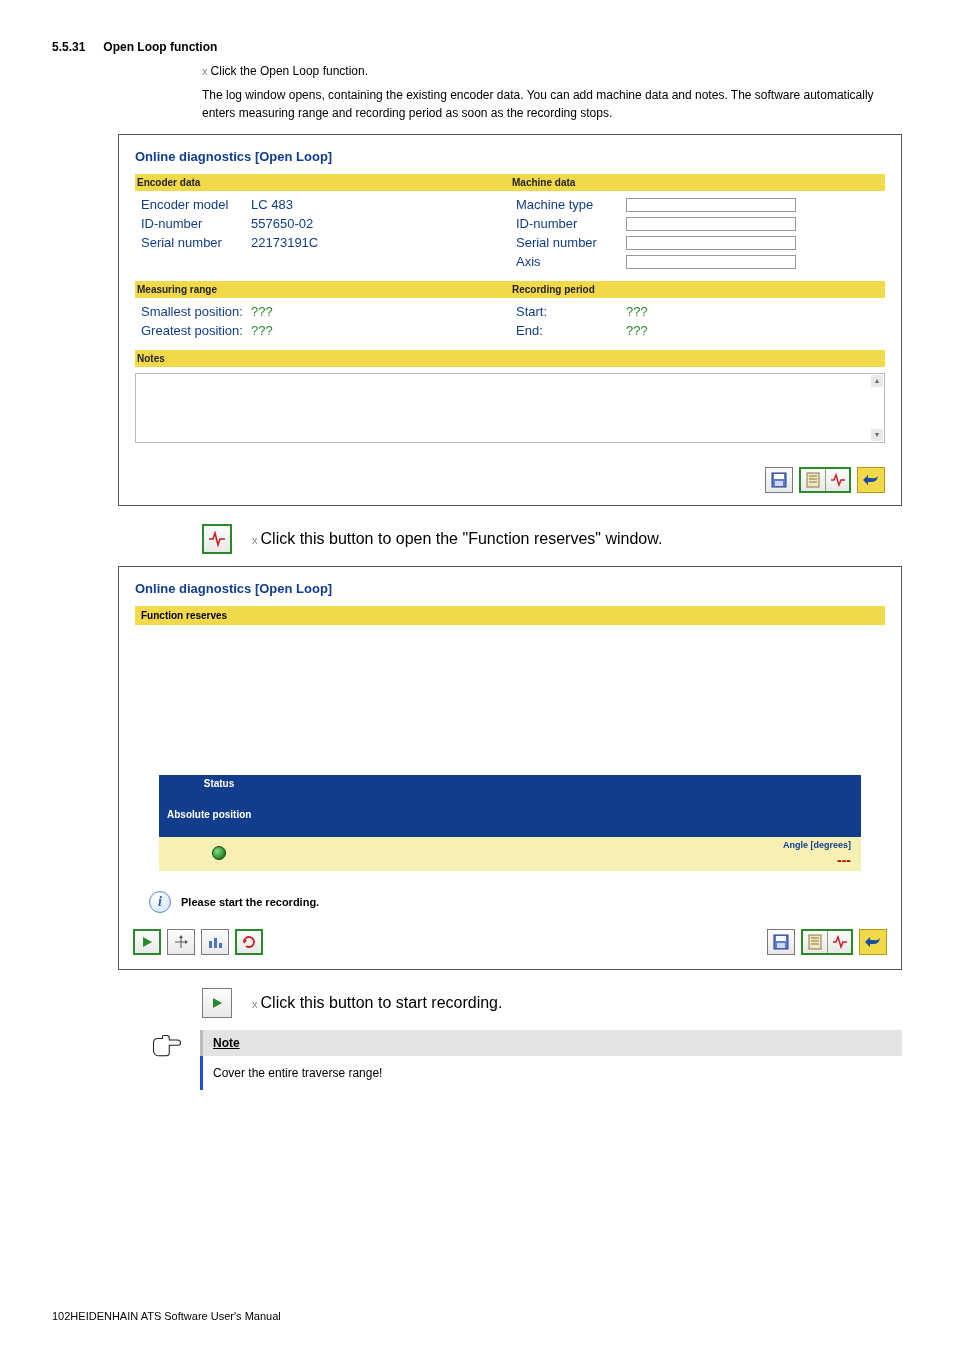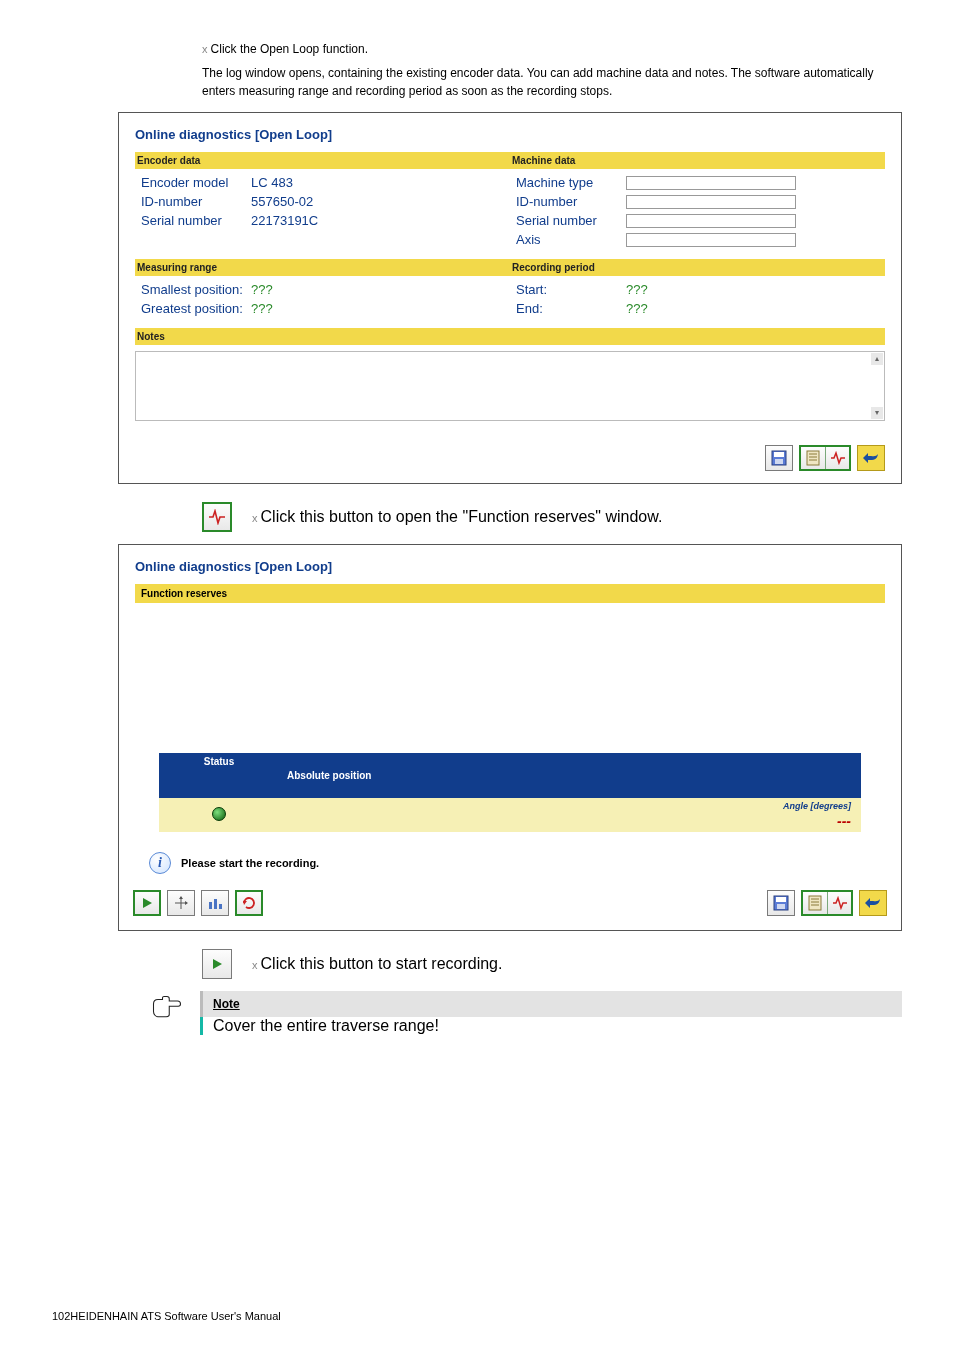--- a/index.html
+++ b/index.html
@@ -136,30 +136,30 @@
   .small-text { font-size: 16px; }
 
   .fr-header { background: #f2d94a; font-size: 10px; font-weight: bold; padding: 4px 6px; }
   .fr-body { height: 150px; background: #fff; }
   .status-table-head {
     display: flex;
     background: #113d8c;
     color: #fff;
     font-size: 10px;
     font-weight: bold;
+    flex-direction: column;
   }
   .status-table-head .c1 { width: 120px; text-align: center; padding: 3px 0; }
   .status-table-head .c2 { flex: 1; padding: 17px 8px; }
   .status-row {
     display: flex;
     background: #f6f0b5;
     align-items: center;
     min-height: 34px;
     font-size: 9px;
-    font-style: italic;
   }
   .status-row .c1 { width: 120px; text-align: center; }
   .status-row .c2 { flex: 1; padding: 0 8px; }
   .status-row .c3 { width: 110px; text-align: right; padding-right: 10px; color: #113d8c; font-weight: bold; }
   .angle-val { color: #b00; font-size: 14px; font-weight: bold; display: block; margin-top: 2px; }
   .status-dot {
     width: 14px; height: 14px; border-radius: 50%;
     background: radial-gradient(circle at 35% 35%, #7de07d, #0a5a0a);
     border: 1px solid #053a05;
     display: inline-block;
@@ -206,38 +206,42 @@
   .note-block { flex: 1; }
   .note-head {
     background: #e3e3e3;
     border-left: 3px solid #bbb;
     padding: 6px 10px;
     font-size: 12px;
     font-weight: bold;
     text-decoration: underline;
   }
   .note-body {
-    border-left: 3px solid #14b8a6;
-    padding: 0 10px;
-    font-size: 16px;
+    border-left: 3px solid #1d4ed8;
+    padding: 10px 10px;
+    font-size: 12px;
   }
 
   .footer {
     position: absolute;
     bottom: 28px;
     left: 52px; right: 52px;
     display: flex;
     font-size: 11px;
   }
 </style>
 </head>
 <body>
 
 <div class="page">
 
+  <div class="section-heading">
+    <span class="num">5.5.31</span>
+    <span>Open Loop function</span>
+  </div>
 
   <div class="body-text bullet-line">Click the Open Loop function.</div>
   <div class="body-text">The log window opens, containing the existing encoder data. You can add machine data and notes. The software automatically enters measuring range and recording period as soon as the recording stops.</div>
 
   <div class="screenshot-frame">
     <div class="pad">
       <div class="app-title">Online diagnostics [Open Loop]</div>
 
       <div class="two-col">
         <div>

